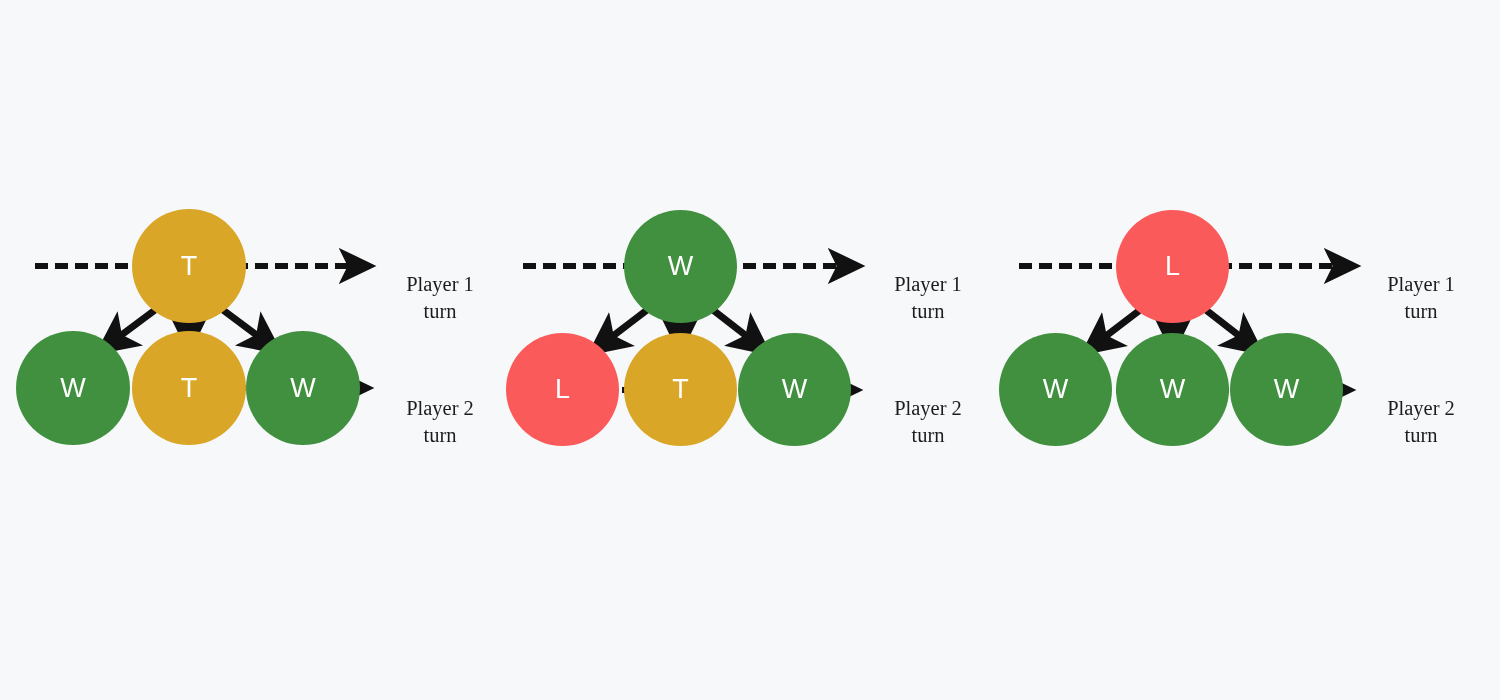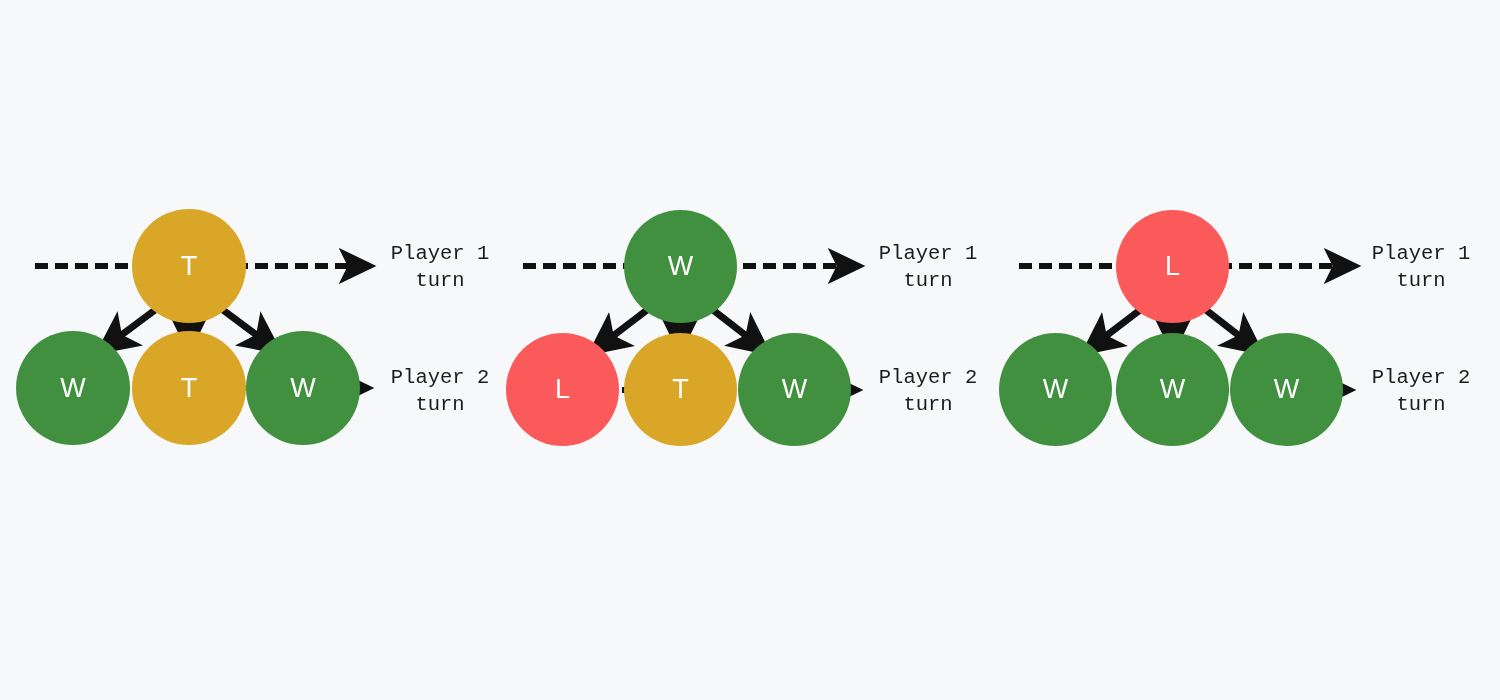--- a/index.html
+++ b/index.html
@@ -47,26 +47,27 @@
   }
   .node-root {
     font-size: 27px;
   }
   .node-child {
     font-size: 27px;
   }
   .turn-label {
     position: absolute;
     color: #1c1c1e;
-    font-family: Liberation Mono, monospace;
+    font-family: Liberation Serif, serif;
     font-size: 20.5px;
     line-height: 1.32;
     text-align: center;
     white-space: nowrap;
     user-select: none;
+    margin-top: 31px;
   }
   .turn-label .tl-line {
     display: block;
   }
 </style>
 </head>
 <body>
 
 <div class="canvas">
 

